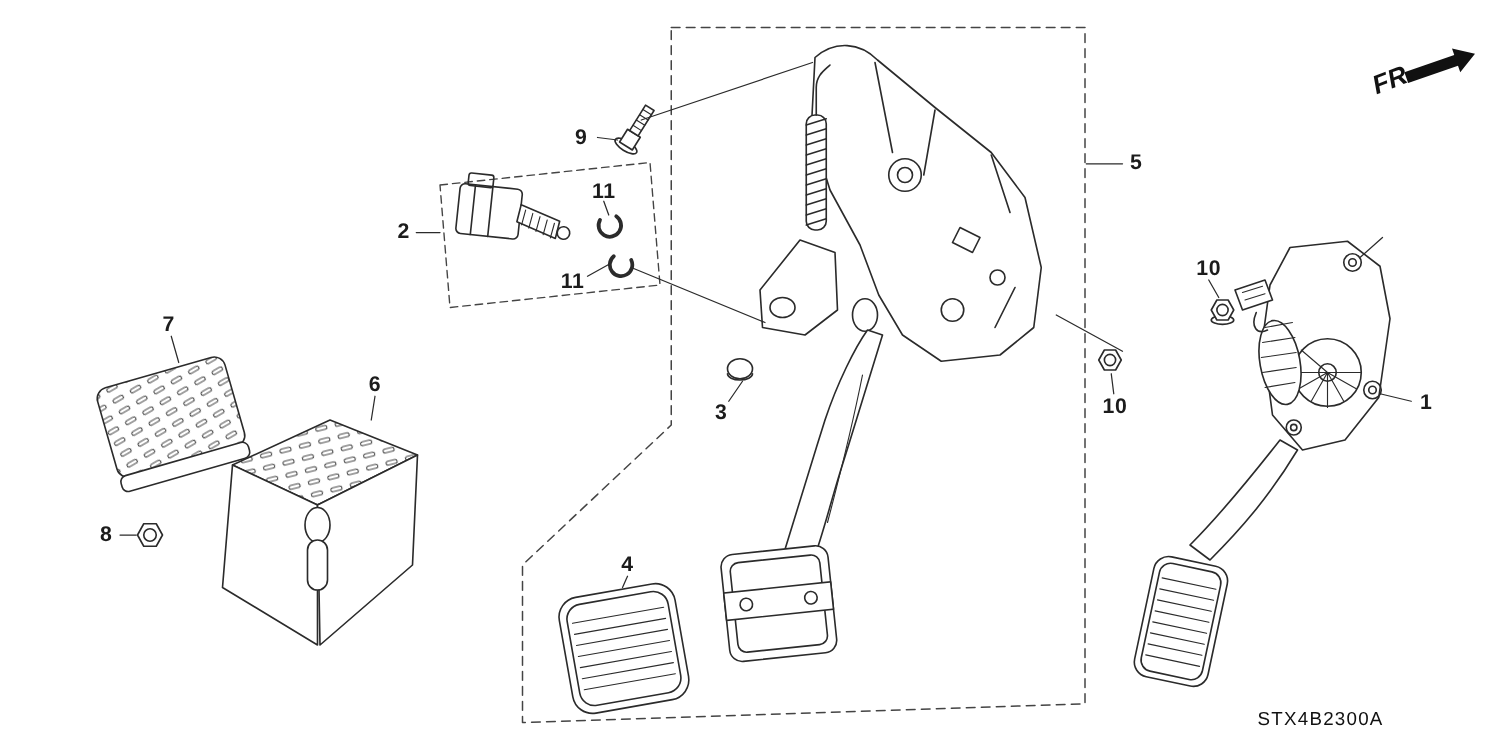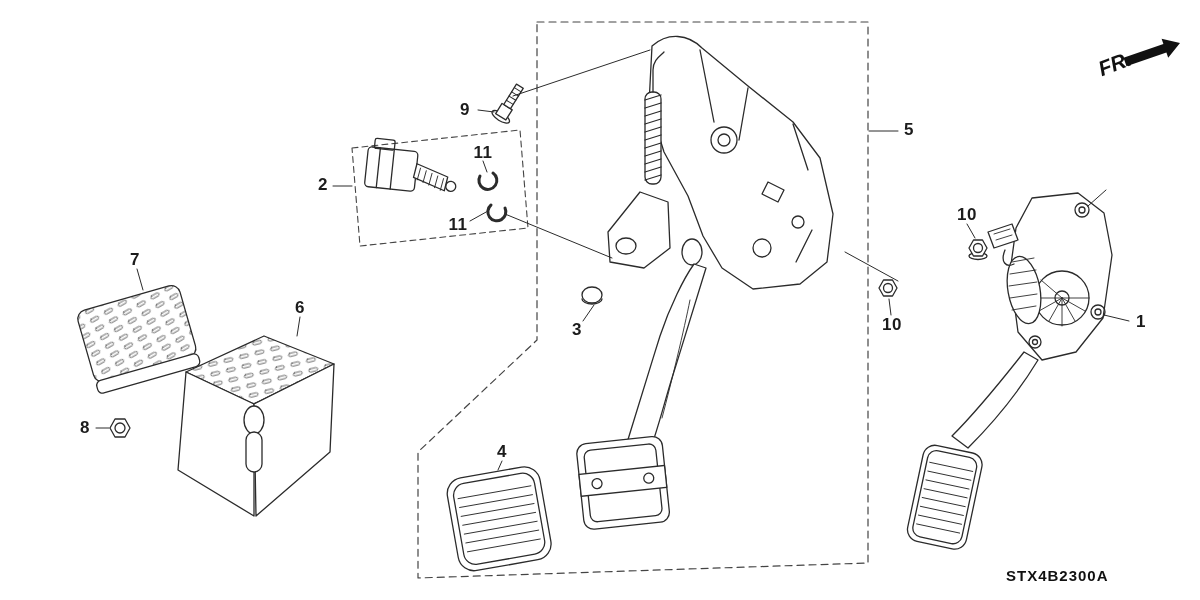--- a/index.html
+++ b/index.html
@@ -37,21 +37,21 @@
     font-size: 21px;
     font-weight: bold;
     font-style: italic;
     color: #111;
   }
   .diagram-code {
     position: absolute;
     left: 1006px;
     top: 567px;
     font-size: 15px;
-    font-weight: bold;
+    font-weight: normal;
     letter-spacing: 1px;
     color: #111;
   }
 </style>
 </head>
 <body>
 
 <div class="canvas">
 
   <svg class="art" width="1200" height="600" viewBox="0 0 1200 600" stroke-linecap="round" stroke-linejoin="round">

